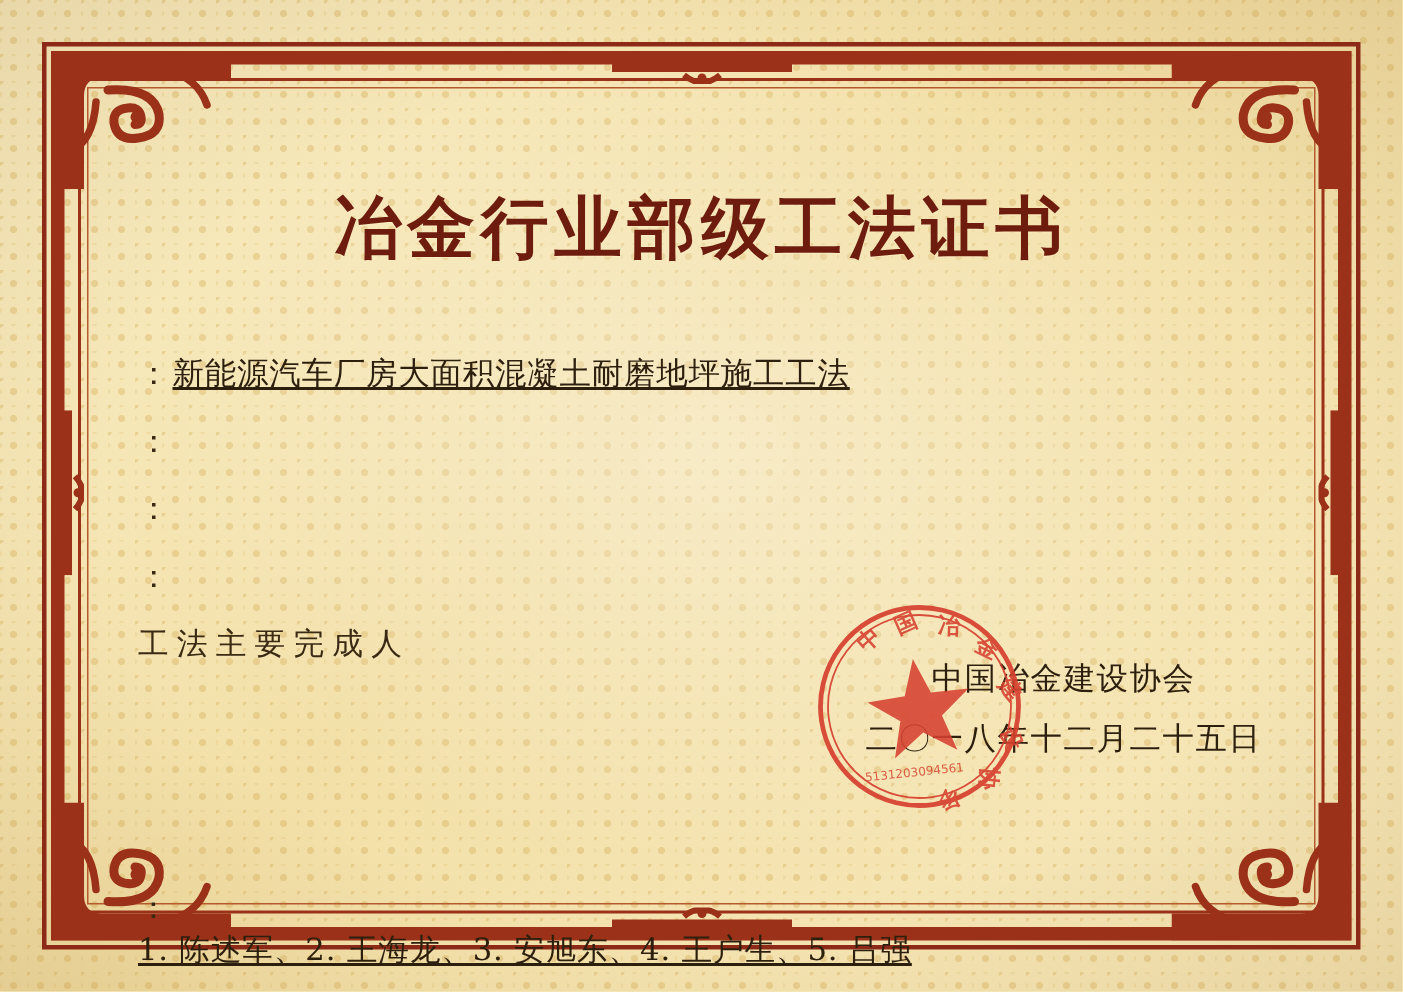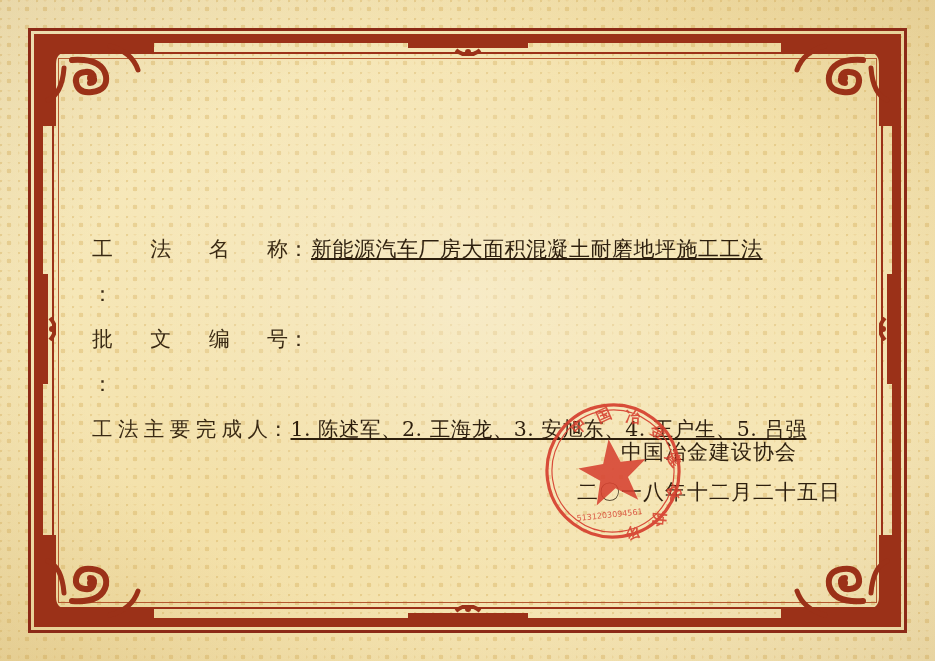--- a/index.html
+++ b/index.html
@@ -138,20 +138,21 @@
   }
   .field-value {
     flex: 1 1 auto;
     color: #2d1f0e;
     font-weight: 500;
     letter-spacing: 0.5px;
     text-decoration: underline;
   }
   .row-authors {
     font-size: 20.5px;
+    flex-direction: column;
   }
   .row-authors .field-label {
     width: 176px;
     flex: 0 0 176px;
     text-align-last: justify;
   }
 
   
   #signature {
     position: absolute;
@@ -249,35 +250,34 @@
   <div class="side-orn side-right">
     <svg width="22" height="110" viewBox="0 0 22 110">
       <path d="M4,0 V110 H14 V0 Z" fill="#9b3118"></path>
       <path d="M16,44 q10,11 0,22" fill="none" stroke="#9b3118" stroke-width="4"></path>
       <circle cx="18" cy="55" r="3" fill="#9b3118"></circle>
     </svg>
   </div>
 
   <div id="content">
 
+    <div id="title">冶金行业部级工法证书</div>
 
     <div id="fields">
 
       <div class="field-row">
-        <span class="field-label">工 法  名  称</span>
         <span class="field-colon">：</span>
         <span class="field-value">新能源汽车厂房大面积混凝土耐磨地坪施工工法</span>
       </div>
 
       <div class="field-row">
         <span class="field-colon">：</span>
       </div>
 
       <div class="field-row">
-        <span class="field-label">批 文  编  号</span>
         <span class="field-colon">：</span>
       </div>
 
       <div class="field-row">
         <span class="field-colon">：</span>
       </div>
 
       <div class="field-row row-authors">
         <span class="field-label">工法主要完成人</span>
         <span class="field-colon">：</span>

